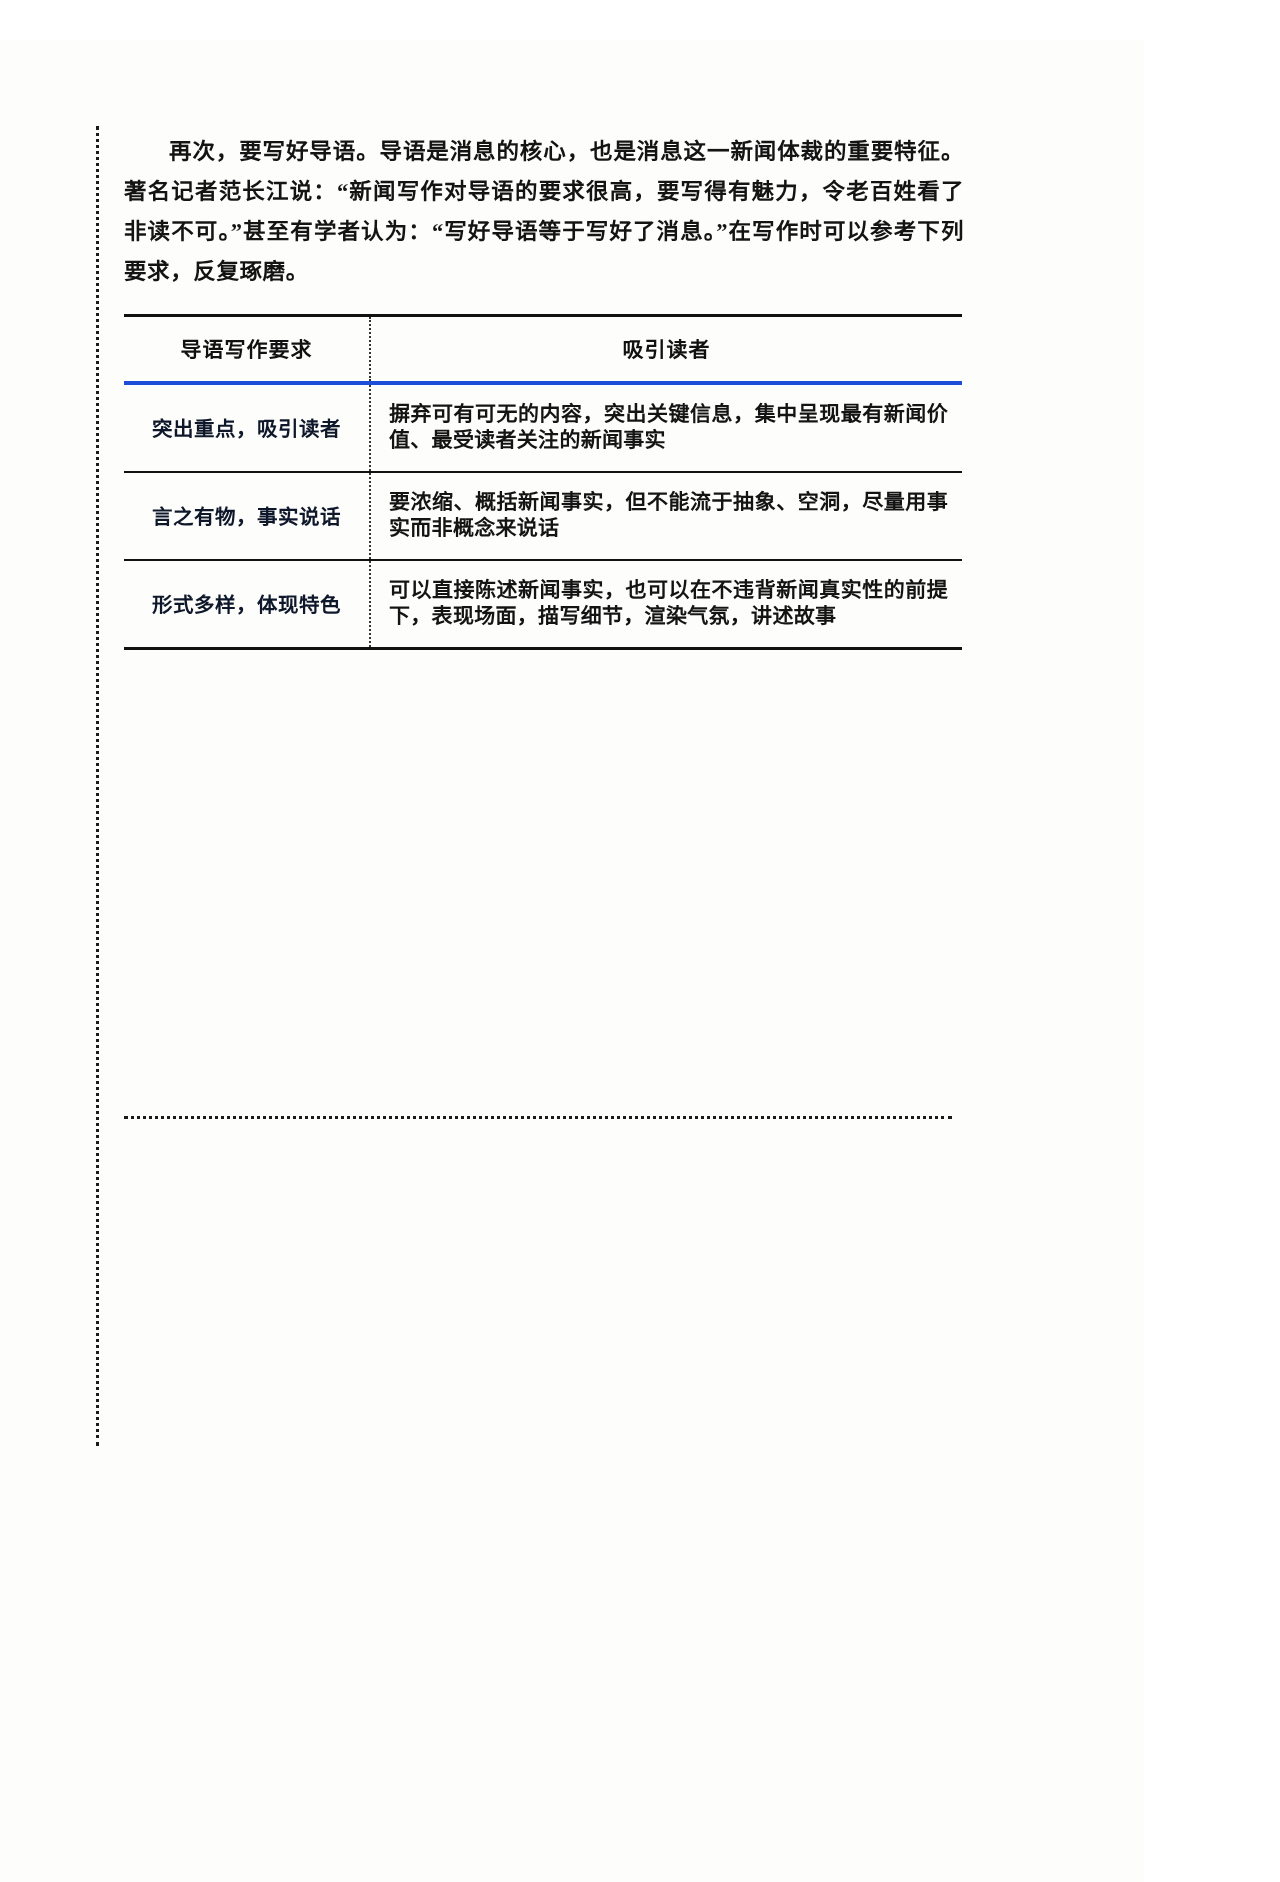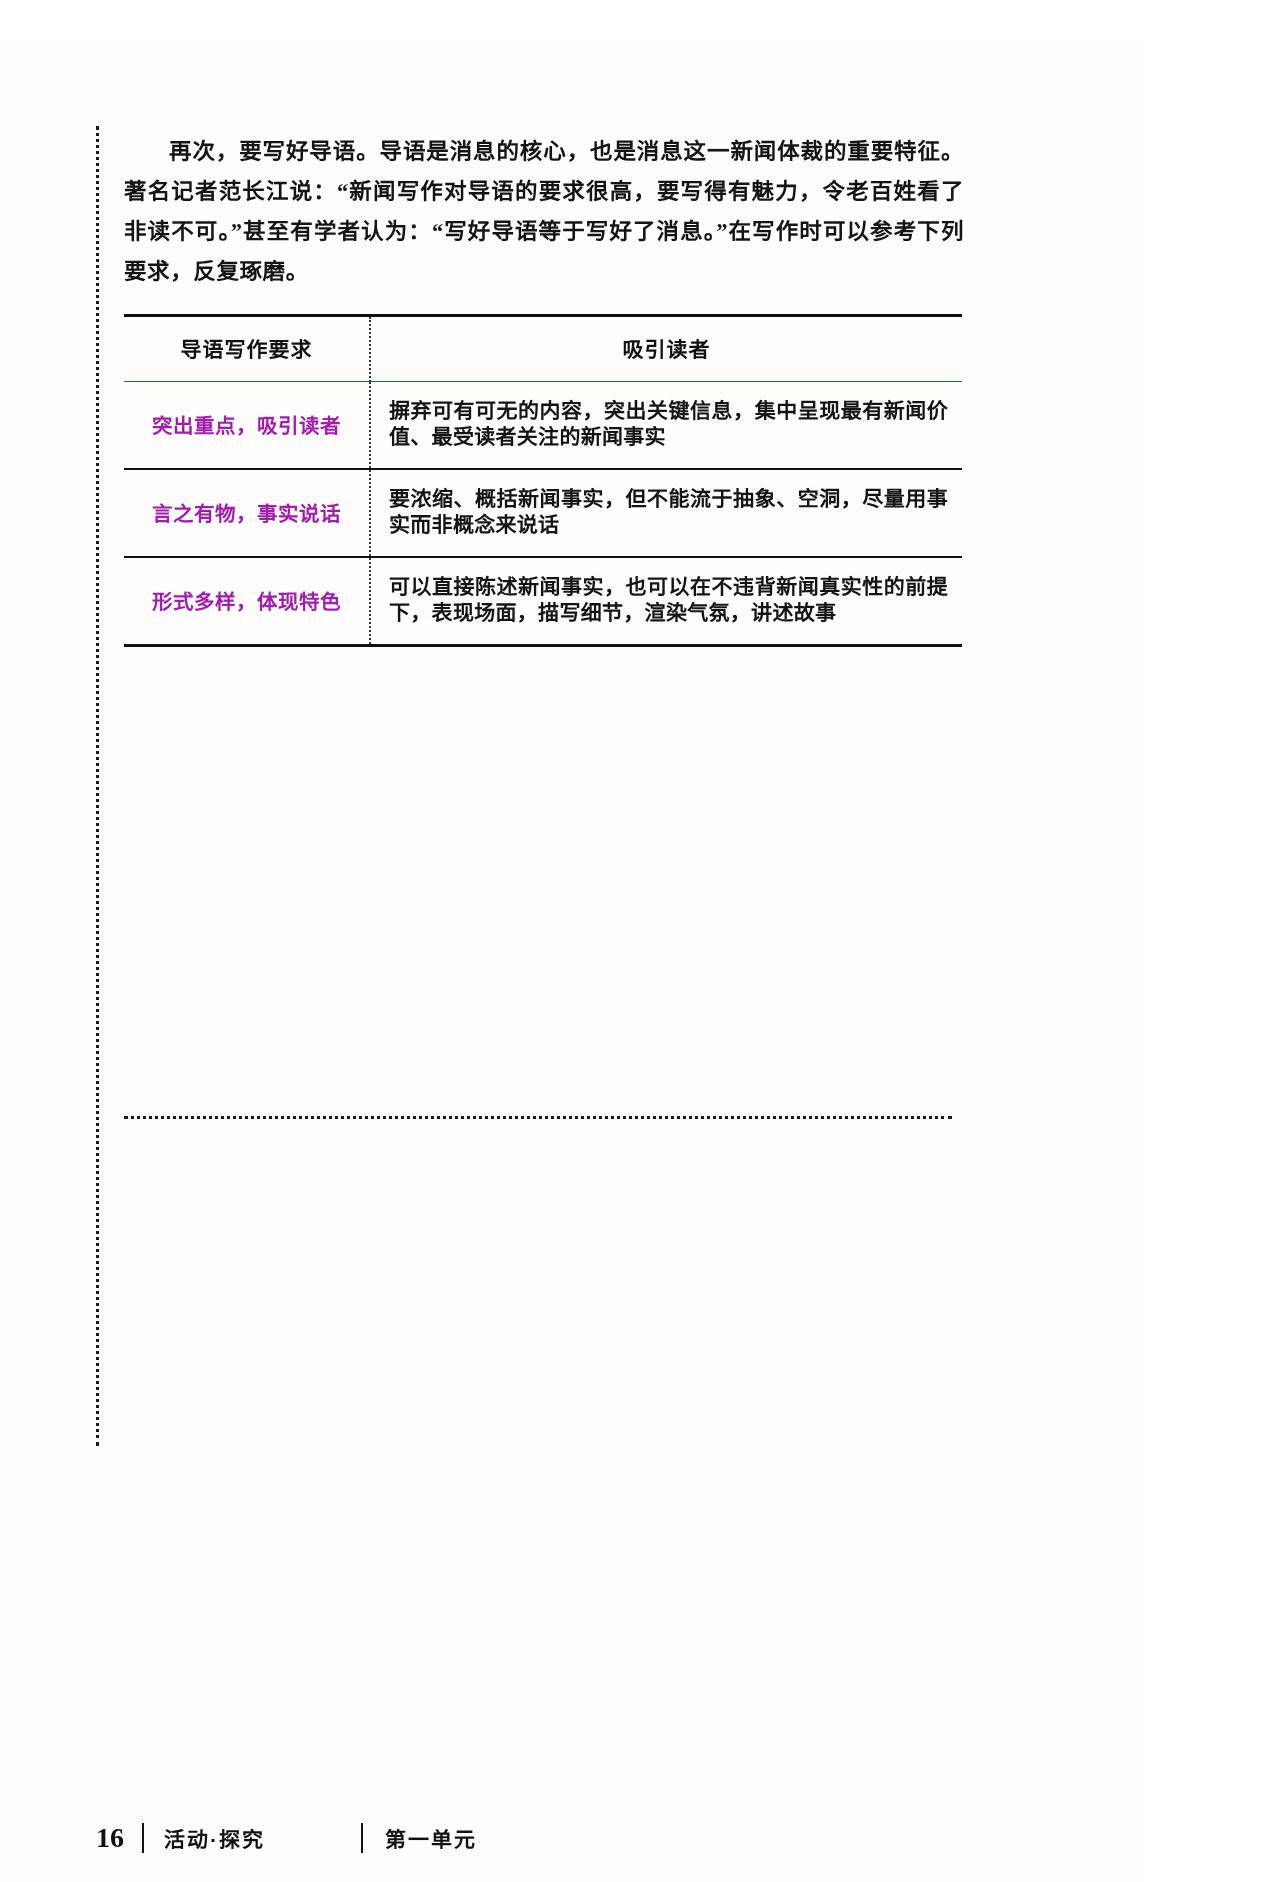--- a/index.html
+++ b/index.html
@@ -76,21 +76,21 @@
   table.lead-table {
     width: 838px;
     border-collapse: collapse;
     table-layout: fixed;
   }
   table.lead-table col.c1 { width: 246px; }
   table.lead-table col.c2 { width: 592px; }
 
   table.lead-table thead th {
     border-top: 3.5px solid #111;
-    border-bottom: 1px solid #1d4ed8;
+    border-bottom: 4px solid #1d4ed8;
     padding: 16px 0 18px 0;
     font-size: 21px;
     font-weight: 700;
     font-family: "Liberation Sans", "DejaVu Sans", sans-serif;
     color: #111;
     text-align: center;
     letter-spacing: 1px;
   }
   table.lead-table thead th.col-req {
     border-right: 2px dotted #333;
@@ -104,21 +104,21 @@
   table.lead-table tbody tr:last-child td {
     border-bottom: 3.5px solid #111;
   }
   table.lead-table tbody td.req {
     border-right: 2px dotted #333;
     text-align: center;
     font-size: 20.5px;
     font-weight: 700;
     font-family: "Liberation Sans", "DejaVu Sans", sans-serif;
     letter-spacing: 0.5px;
-    color: #a21caf;
+    color: #0f172a;
     white-space: nowrap;
   }
   table.lead-table tbody td.exp {
     padding-left: 18px;
     padding-right: 14px;
     font-size: 21px;
     line-height: 26px;
     font-family: "Liberation Serif", "DejaVu Serif", serif;
     font-weight: 600;
     color: #141414;
@@ -206,22 +206,14 @@
             <td class="req">形式多样，体现特色</td>
             <td class="exp">可以直接陈述新闻事实，也可以在不违背新闻真实性的前提下，表现场面，描写细节，渲染气氛，讲述故事</td>
           </tr>
         </tbody>
       </table>
     </div>
 
 
   </div>
 
-  <div id="footer">
-    <span class="pageno">16</span>
-    <span class="bar"></span>
-    <span class="f-label">活动·探究</span>
-    <span class="spacer"></span>
-    <span class="bar2"></span>
-    <span class="f-label">第一单元</span>
-  </div>
 
 </div>
 
 </body></html>

